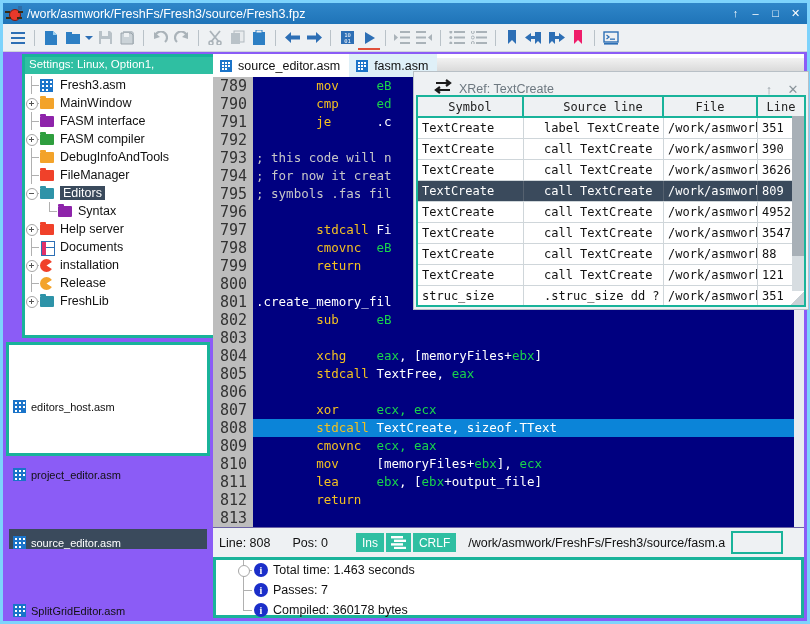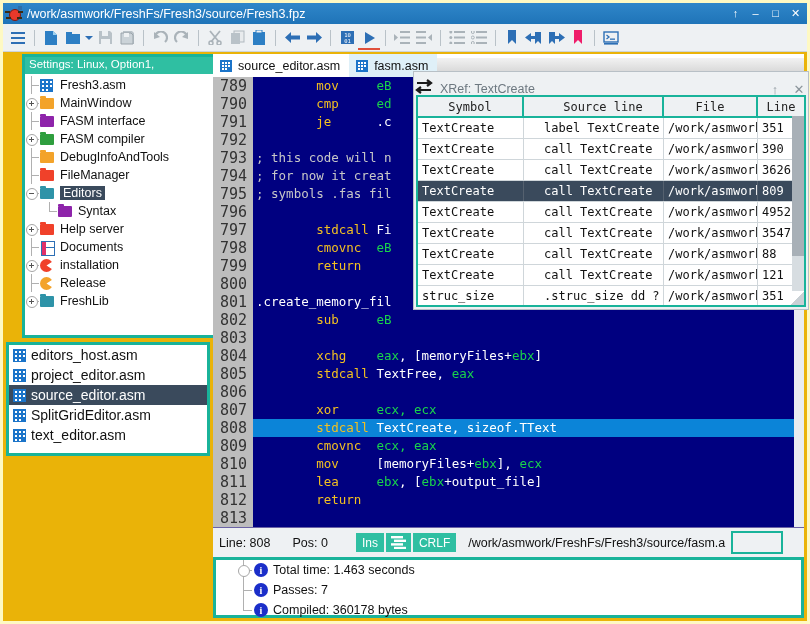--- a/index.html
+++ b/index.html
@@ -3,21 +3,21 @@
 <meta charset="utf-8">
 <style>
   html,body{margin:0;padding:0;}
   body{
     width:810px;height:624px;overflow:hidden;
     font-family:"Liberation Sans",sans-serif;
     background:#1f7fc4;
     -webkit-font-smoothing:none;
   }
   .app{position:relative;width:810px;height:624px;box-sizing:border-box;
-       border:3px solid #fef9c3;background:#eab308;}
+       border:3px solid #7dd3fc;background:#8b5cf6;}
 
   
   .titlebar{height:21px;background:linear-gradient(#2f86c9,#1f74b8);
             display:flex;align-items:center;padding:0 2px;}
   .tb-icon{width:18px;height:18px;position:relative;flex:0 0 auto;margin-right:4px;}
   .bugdot{position:absolute;left:4px;top:4px;width:10px;height:10px;border-radius:50%;
           background:#e8392b;border:1px solid #7a1c14;}
   .bugleg{position:absolute;background:#3a2a12;width:5px;height:2px;}
   .bugsq{position:absolute;right:1px;top:1px;width:4px;height:4px;background:#2e6ea8;}
   .tb-title{color:#ffffff;font-size:12.5px;flex:1 1 auto;white-space:nowrap;overflow:hidden;}
@@ -62,21 +62,21 @@
   .tsel{background:#3a4a5c;color:#fff;padding:0 3px;}
   .gridicon{position:absolute;left:1px;top:1px;width:13px;height:13px;background:#1b74c9;}
   .gridicon i{position:absolute;background:#fff;width:2px;height:2px;}
   .docicon{position:absolute;left:2px;top:1px;width:12px;height:13px;background:#fff;border:1px solid #2d6fb5;}
   .docicon b{position:absolute;left:0;top:0;width:4px;height:100%;background:#e0306a;display:block;}
   .docicon u{position:absolute;left:4px;top:5px;right:0;height:1px;background:#2d6fb5;display:block;}
   .pac{position:absolute;left:1px;top:1px;width:13px;height:13px;border-radius:50%;}
 
   .files-pane{position:absolute;left:0;top:288px;width:204px;height:114px;
               box-sizing:border-box;border:3px solid #19b39a;background:#ffffff;}
-  .frow{height:20px;display:flex;align-items:center;font-size:14px;padding-left:3px;color:#111;}
+  .frow{height:20px;display:flex;align-items:flex-end;font-size:11px;padding-left:3px;color:#111;margin-top:48px;}
   .frow.sel{background:#3a4a5c;color:#fff;}
   .frow .fi{width:15px;height:14px;position:relative;margin-right:4px;flex:0 0 auto;}
 
   
   .rightcol{position:absolute;left:207px;top:0;right:0;bottom:0;}
 
   .tabbar{height:23px;background:#ffffff;display:flex;align-items:flex-end;
           border-bottom:2px solid #d9eef6;}
   .tab{height:23px;display:flex;align-items:center;padding:0 9px 0 6px;font-size:12.5px;
        color:#111;background:#ffffff;gap:5px;}
@@ -117,21 +117,21 @@
   .oguide.last .v{bottom:10px;}
   .oexp{position:absolute;left:0px;top:5px;width:10px;height:10px;border-radius:50%;
         border:1px solid #a7a7a7;background:#fff;}
   .info{width:14px;height:14px;border-radius:50%;background:#1b2ec9;color:#fff;
         font-size:10px;font-weight:bold;display:flex;align-items:center;justify-content:center;
         margin-right:5px;flex:0 0 auto;font-family:"Liberation Serif",serif;}
 
   
   .dlg{position:absolute;left:410px;top:68px;width:396px;height:239px;
        box-sizing:border-box;background:#eef1f3;border:1px solid #b8c0c6;}
-  .dlg-title{height:34px;display:flex;align-items:center;gap:6px;padding:0 0;background:#eef1f3;}
+  .dlg-title{height:34px;display:flex;align-items:center;gap:6px;padding:0 6px;background:#eef1f3;margin-left:13px;}
   .dlg-t-txt{font-size:12.5px;color:#6d7880;flex:1 1 auto;}
   .dlg-btn{width:18px;height:18px;display:flex;align-items:center;justify-content:center;
            color:#8a949b;font-size:13px;}
   .grid{position:absolute;left:2px;top:23px;right:2px;bottom:2px;
         border:2px solid #19b39a;background:#fff;box-sizing:border-box;overflow:hidden;}
   .ghead{display:flex;height:19px;background:#eef1f3;border-bottom:2px solid #19b39a;}
   .gh{font-family:"DejaVu Sans Mono",monospace;font-size:12px;color:#222;
       display:flex;align-items:center;justify-content:center;
       border-right:2px solid #19b39a;box-sizing:border-box;}
   .grow{display:flex;height:20px;border-bottom:1px solid #cfd6da;}

